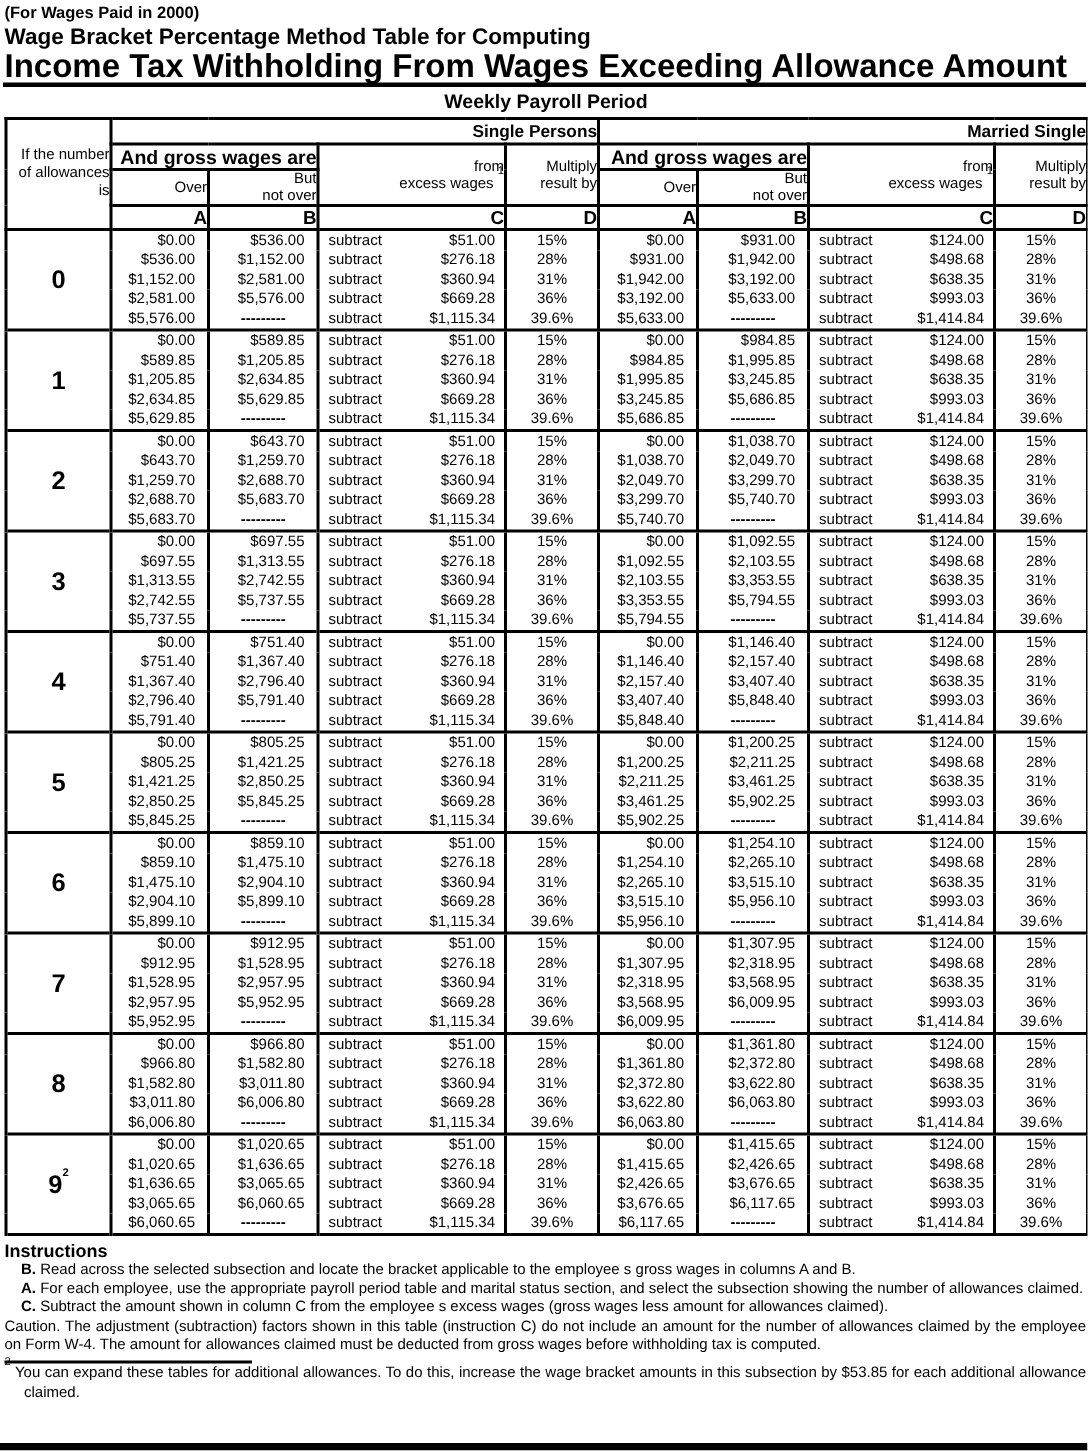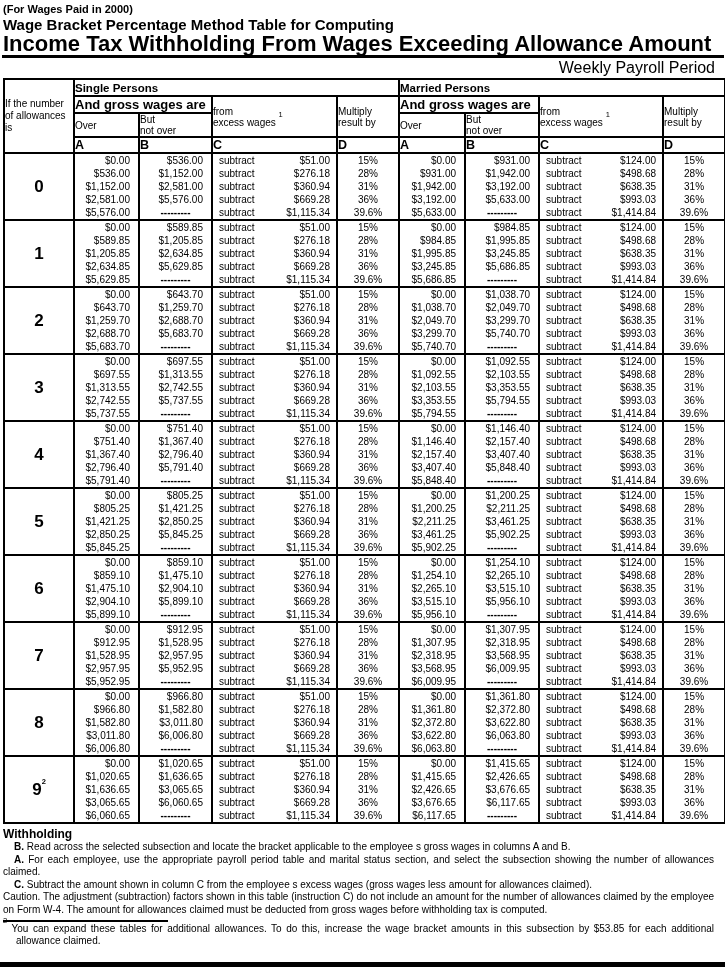--- a/index.html
+++ b/index.html
@@ -1,26 +1,26 @@
 <!DOCTYPE html>
 <html><head>
 <meta charset="utf-8">
 <style>
   *{margin:0;padding:0;box-sizing:border-box}
   html,body{background:#fff}
   body{width:725px;height:967px;font-family:"Liberation Sans","DejaVu Sans",sans-serif;color:#000;overflow:hidden}
-  .page{position:relative;width:725px;height:967px;padding:2px 10px 0 3px;overflow:hidden}
+  .page{position:relative;width:725px;height:967px;padding:2px 0 0 3px;overflow:hidden}
   .h-line1{font-size:11px;font-weight:bold;line-height:14px}
   .h-line2{font-size:15px;font-weight:bold;line-height:17px}
   .h-line3{font-size:22px;font-weight:bold;line-height:21px}
   .title-rule{height:3px;background:#000;margin:1px 0 0 -1px;width:722px}
-  .period{font-size:16px;font-weight:normal;text-align:right;line-height:18px;padding:1px 0}
+  .period{font-size:13px;font-weight:bold;text-align:center;line-height:18px;padding:1px 0}
   table{border-collapse:collapse;table-layout:fixed;width:721px;border:2px solid #000}
   th,td{font-size:10px;overflow:hidden;white-space:nowrap}
-  thead th{border:2px solid #000;font-weight:normal;text-align:left;vertical-align:middle}
+  thead th{border:2px solid #000;font-weight:normal;text-align:right;vertical-align:middle}
   th.sec{font-size:11.5px;font-weight:bold;height:17px}
   th.gross{font-size:13px;font-weight:bold;height:17px}
   th.ovr,th.novr{height:21px;line-height:11px;white-space:normal}
   th.excess,th.mult{line-height:11px;white-space:normal}
   th.stub{white-space:normal;line-height:12px;font-size:10px}
   th.letter{font-size:12.5px;font-weight:bold;height:16px}
   tbody td{border-left:2px solid #000;border-right:2px solid #000;border-top:0;border-bottom:0;height:13px;line-height:13px}
   tbody tr.grp td{border-top:2px solid #000}
   td.rowlabel{font-size:17px;font-weight:bold;text-align:center;vertical-align:middle}
   td.amt{text-align:right;padding-right:8px}
@@ -63,21 +63,21 @@
         <col style="width:62px">
       <col style="width:66px">
         <col style="width:74px">
         <col style="width:124px">
         <col style="width:62px">
     </colgroup>
     <thead>
       <tr>
         <th class="stub" rowspan="4">If the number of allowances is</th>
         <th class="sec" colspan="4">Single Persons</th>
-        <th class="sec" colspan="4">Married Persons</th>
+        <th class="sec" colspan="4">Married Single</th>
       </tr>
       <tr>
         <th class="gross" colspan="2">And gross wages are</th>
         <th class="excess" rowspan="2"><span>from</span><br><span>excess wages</span> <sup>1</sup></th>
         <th class="mult" rowspan="2">Multiply result by</th>
         <th class="gross" colspan="2">And gross wages are</th>
         <th class="excess" rowspan="2"><span>from</span><br><span>excess wages</span> <sup>1</sup></th>
         <th class="mult" rowspan="2">Multiply result by</th>
       </tr>
       <tr>
@@ -905,21 +905,21 @@
           <td class="sub">
             <span class="w">subtract</span>
             <span class="a">$1,414.84</span>
           </td>
           <td class="rate">39.6%</td>
         </tr>
       </tbody>
   </table>
 
   <div class="instructions">
-    <div class="instr-title">Withholding</div>
+    <div class="instr-title">Instructions</div>
     <div id="instr-items">
         <div class="instr indent"><span class="bold">B. </span>Read across the selected subsection and locate the bracket applicable to the employee s gross wages in columns A and B.</div>
         <div class="instr indent"><span class="bold">A. </span>For each employee, use the appropriate payroll period table and marital status section, and select the subsection showing the number of allowances claimed.</div>
         <div class="instr indent"><span class="bold">C. </span>Subtract the amount shown in column C from the employee s excess wages (gross wages less amount for allowances claimed).</div>
         <div class="instr"><span>Caution. </span>The adjustment (subtraction) factors shown in this table (instruction C) do not include an amount for the number of allowances claimed by the employee on Form W-4. The amount for allowances claimed must be deducted from gross wages before withholding tax is computed.</div>
       </div>
     <div class="fn-rule"></div>
     <div id="footnotes">
         <div class="fnote"><sup>2</sup> You can expand these tables for additional allowances. To do this, increase the wage bracket amounts in this subsection by $53.85 for each additional allowance claimed.</div>
       </div>

